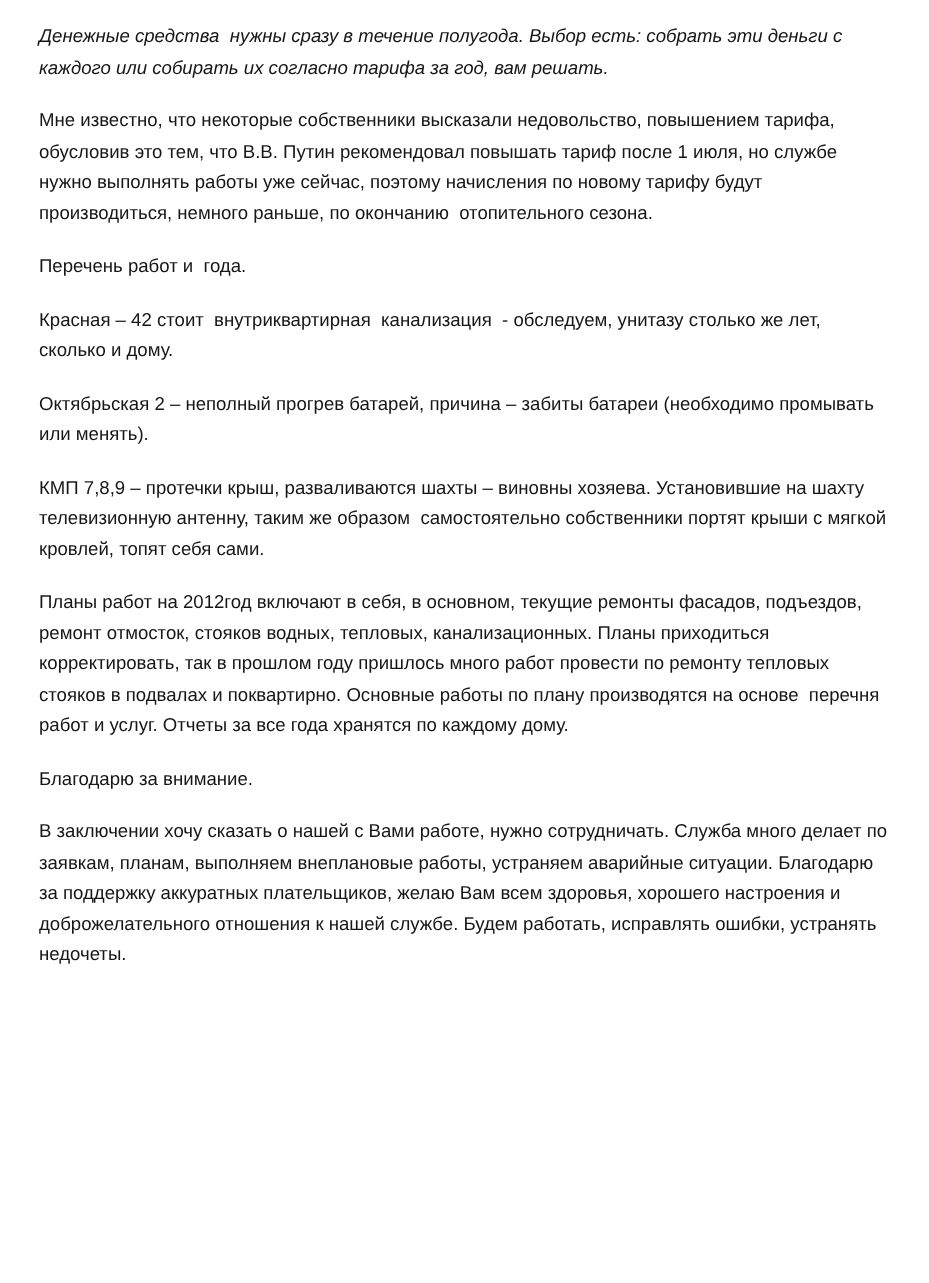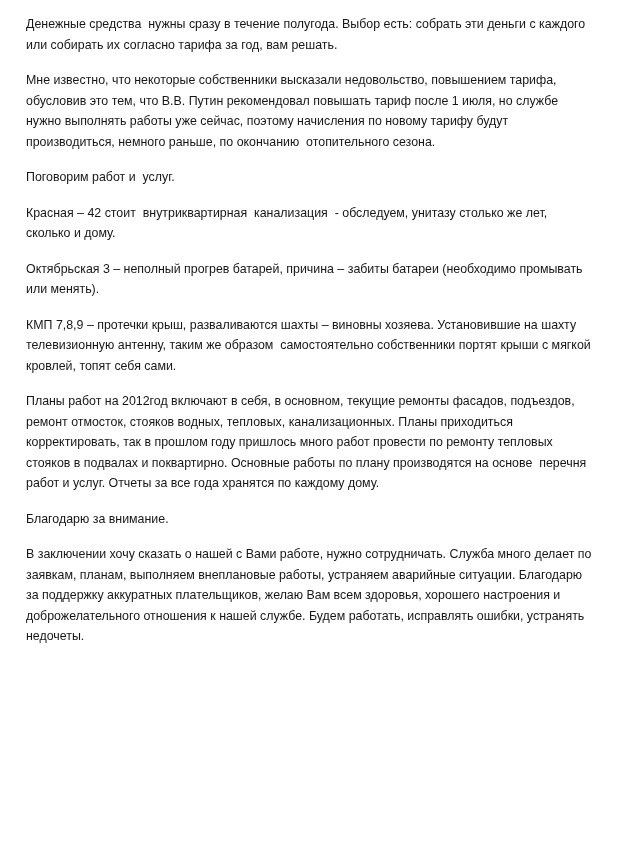--- a/index.html
+++ b/index.html
@@ -26,28 +26,29 @@
     color: #161616;
     margin: 0 0 15px 0;
     text-align: left;
     white-space: pre-wrap;
     word-wrap: break-word;
   }
   .para.gap-large {
   }
   .para.first {
     margin-top: 0;
+    font-style: italic;
   }
 </style>
 </head>
 <body>
 
 <div class="page">
   <p class="para first">Денежные средства  нужны сразу в течение полугода. Выбор есть: собрать эти деньги с каждого или собирать их согласно тарифа за год, вам решать.</p>
   <p class="para gap-large">Мне известно, что некоторые собственники высказали недовольство, повышением тарифа, обусловив это тем, что В.В. Путин рекомендовал повышать тариф после 1 июля, но службе нужно выполнять работы уже сейчас, поэтому начисления по новому тарифу будут производиться, немного раньше, по окончанию  отопительного сезона.</p>
-  <p class="para">Поговорим работ и  услуг.</p>
+  <p class="para">Перечень работ и  года.</p>
   <p class="para">Красная – 42 стоит  внутриквартирная  канализация  - обследуем, унитазу столько же лет, сколько и дому.</p>
-  <p class="para">Октябрьская 3 – неполный прогрев батарей, причина – забиты батареи (необходимо промывать или менять).</p>
+  <p class="para">Октябрьская 2 – неполный прогрев батарей, причина – забиты батареи (необходимо промывать или менять).</p>
   <p class="para">КМП 7,8,9 – протечки крыш, разваливаются шахты – виновны хозяева. Установившие на шахту телевизионную антенну, таким же образом  самостоятельно собственники портят крыши с мягкой кровлей, топят себя сами.</p>
   <p class="para">Планы работ на 2012год включают в себя, в основном, текущие ремонты фасадов, подъездов, ремонт отмосток, стояков водных, тепловых, канализационных. Планы приходиться  корректировать, так в прошлом году пришлось много работ провести по ремонту тепловых стояков в подвалах и поквартирно. Основные работы по плану производятся на основе  перечня работ и услуг. Отчеты за все года хранятся по каждому дому.</p>
   <p class="para">Благодарю за внимание.</p>
   <p class="para">В заключении хочу сказать о нашей с Вами работе, нужно сотрудничать. Служба много делает по заявкам, планам, выполняем внеплановые работы, устраняем аварийные ситуации. Благодарю за поддержку аккуратных плательщиков, желаю Вам всем здоровья, хорошего настроения и доброжелательного отношения к нашей службе. Будем работать, исправлять ошибки, устранять недочеты.</p>
 </div>
 
 </body></html>

